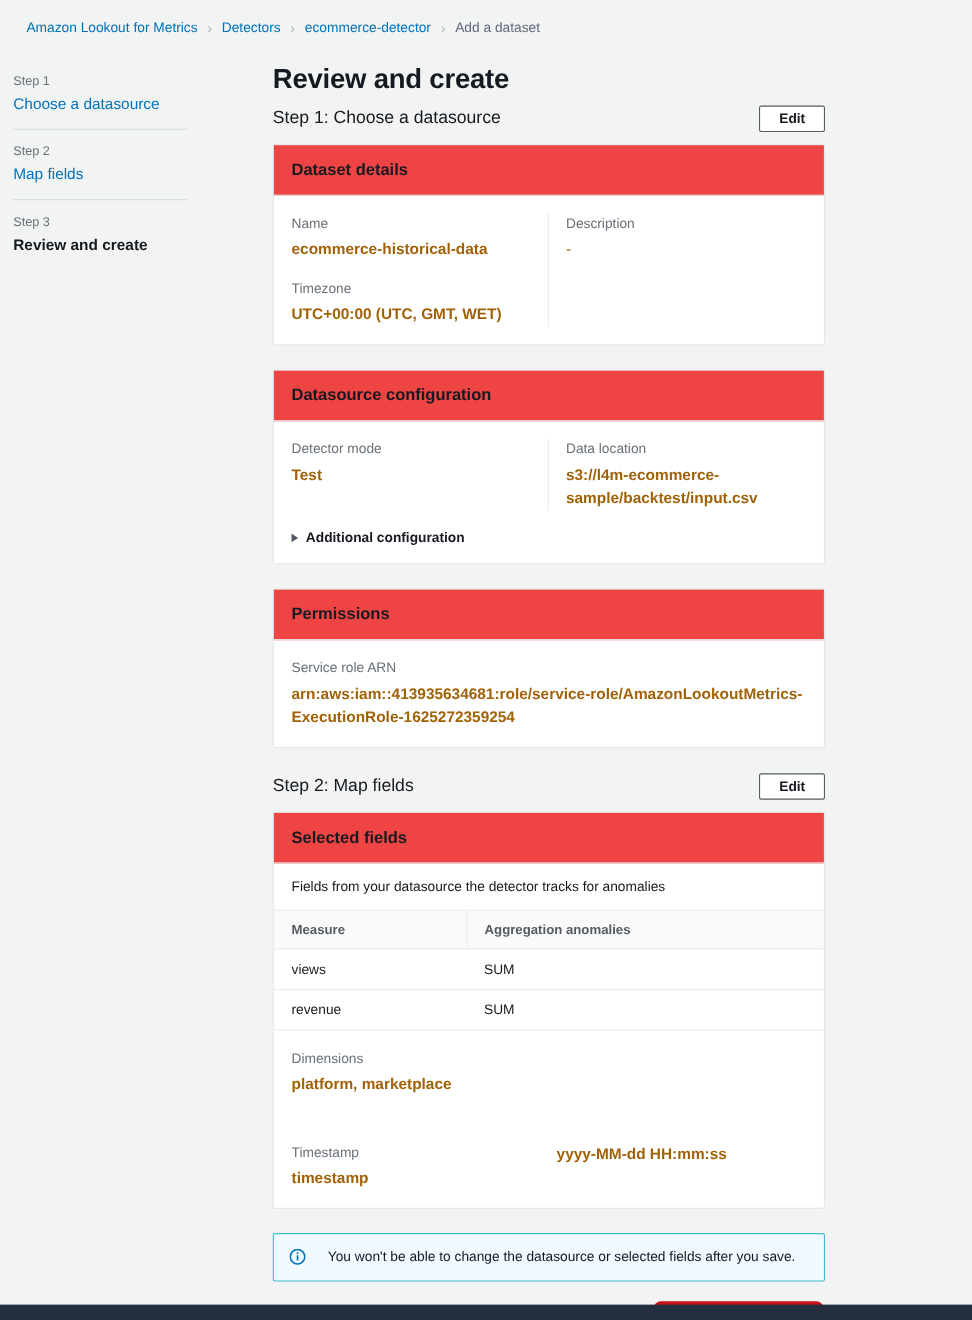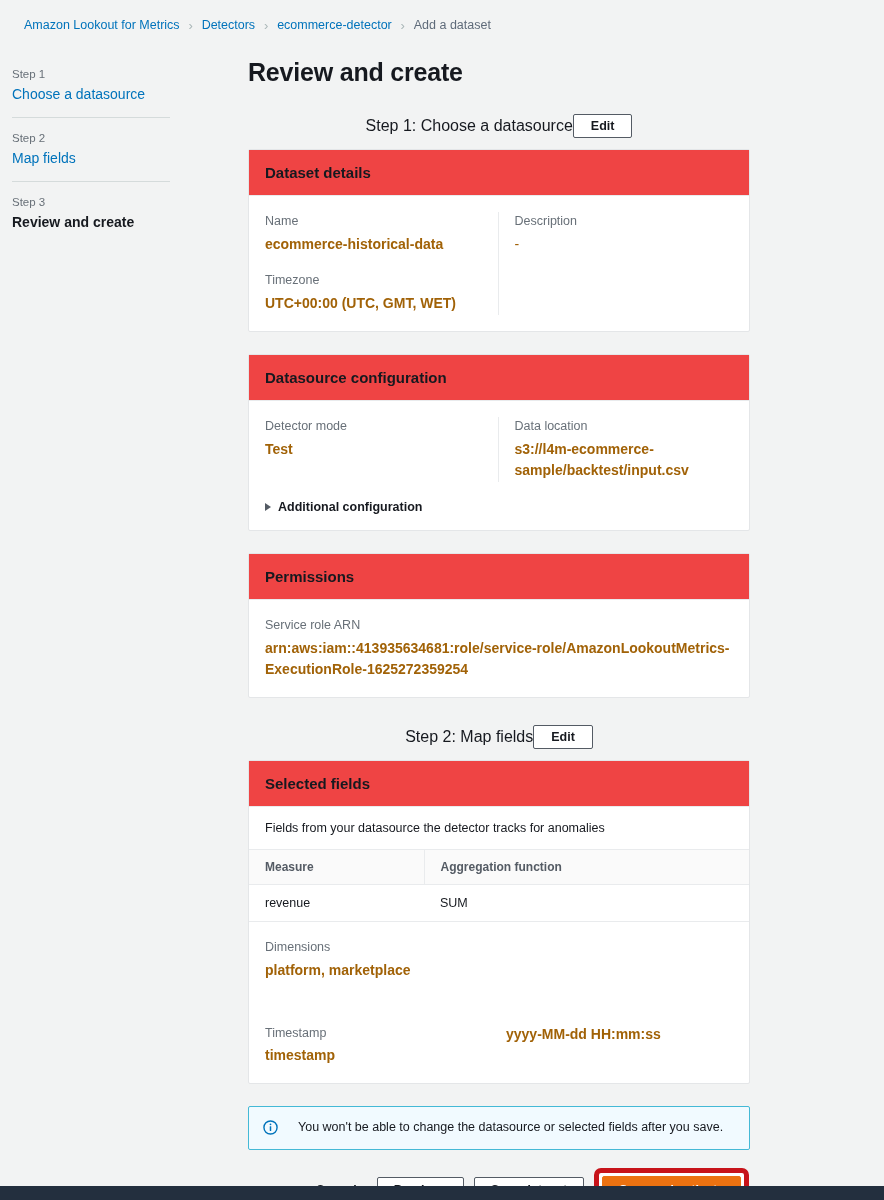--- a/index.html
+++ b/index.html
@@ -33,22 +33,22 @@
   .step-label { font-size: 14px; line-height: 1.4; }
   .step-label.link { color: #0073bb; cursor: pointer; }
   .step-label.active { color: #16191f; font-weight: 700; }
 
   
   .main { position: absolute; left: 248px; top: 58px; width: 502px; }
 
   .page-title { font-size: 25px; font-weight: 700; letter-spacing: -0.2px; color: #16191f; }
 
   .section-head {
-    display: flex; align-items: center; justify-content: center;
-    margin-top: 26px; margin-bottom: 10px; height: 26px;
+    display: flex; align-items: center; justify-content: space-between;
+    margin-top: 8px; margin-bottom: 10px; height: 26px;
   }
   .section-title { font-size: 16px; font-weight: 400; color: #16191f; }
 
   .btn {
     font-family: "Liberation Sans", sans-serif;
     font-size: 12.5px; font-weight: 700;
     border-radius: 2px; cursor: pointer; white-space: nowrap;
   }
   .btn-normal {
     background: #fff; color: #16191f;
@@ -270,24 +270,28 @@
     <section class="card">
       <div class="card-header">
         <h3>Selected fields</h3>
       </div>
       <div class="card-note">Fields from your datasource the detector tracks for anomalies</div>
 
       <table class="fields-table">
         <thead>
           <tr>
             <th class="c1">Measure</th>
-            <th>Aggregation function</th>
+            <th>Aggregation anomalies</th>
           </tr>
         </thead>
         <tbody>
+          <tr>
+            <td class="c1">views</td>
+            <td>SUM</td>
+          </tr>
           <tr>
             <td class="c1">revenue</td>
             <td>SUM</td>
           </tr>
         </tbody>
       </table>
 
       <div class="card-body">
         <div class="field" style="margin-bottom:42px;">
           <div class="field-label">Dimensions</div>

